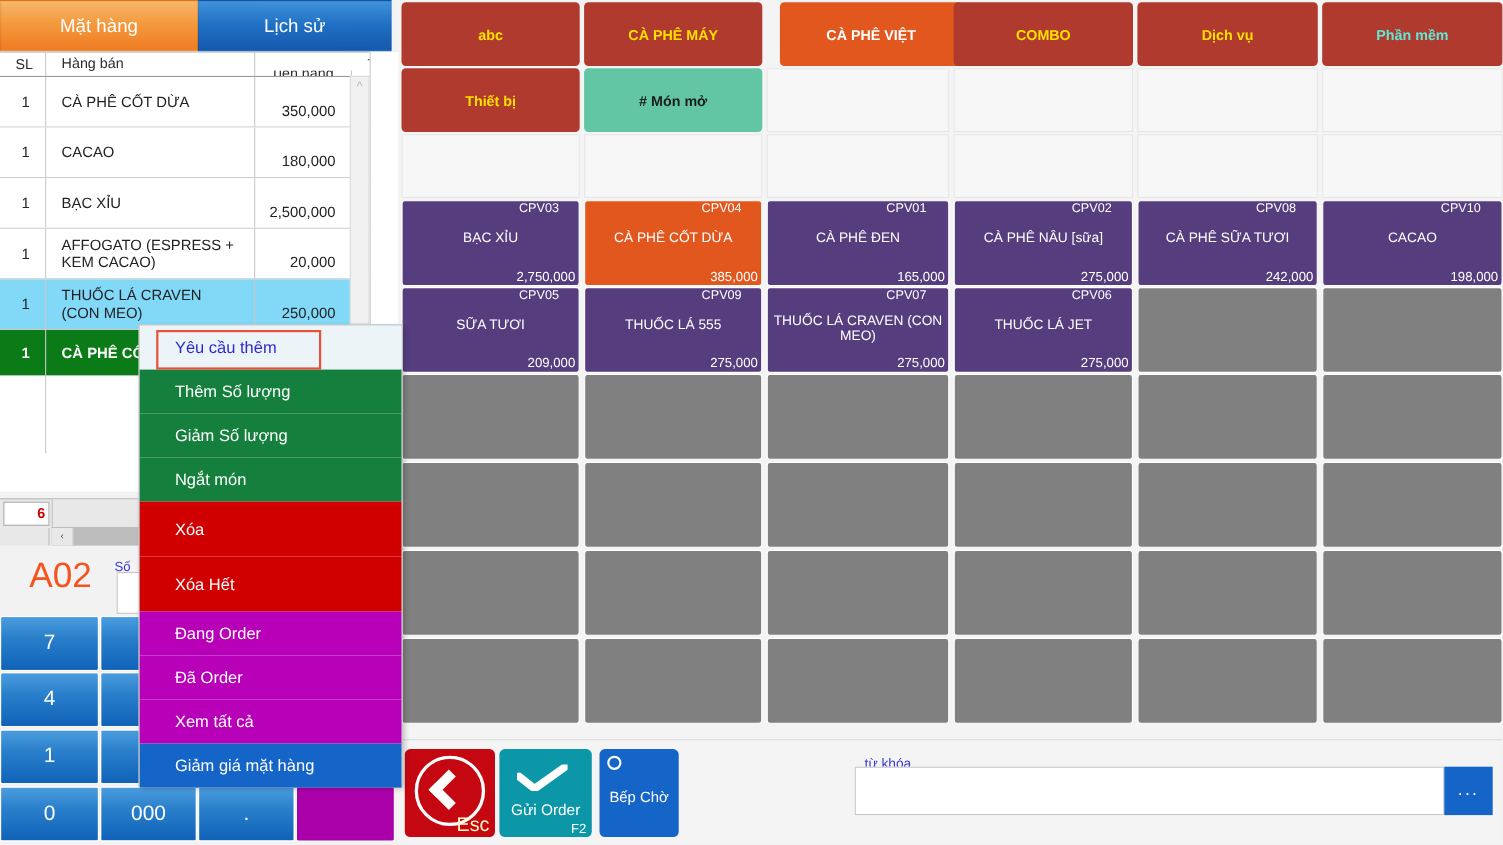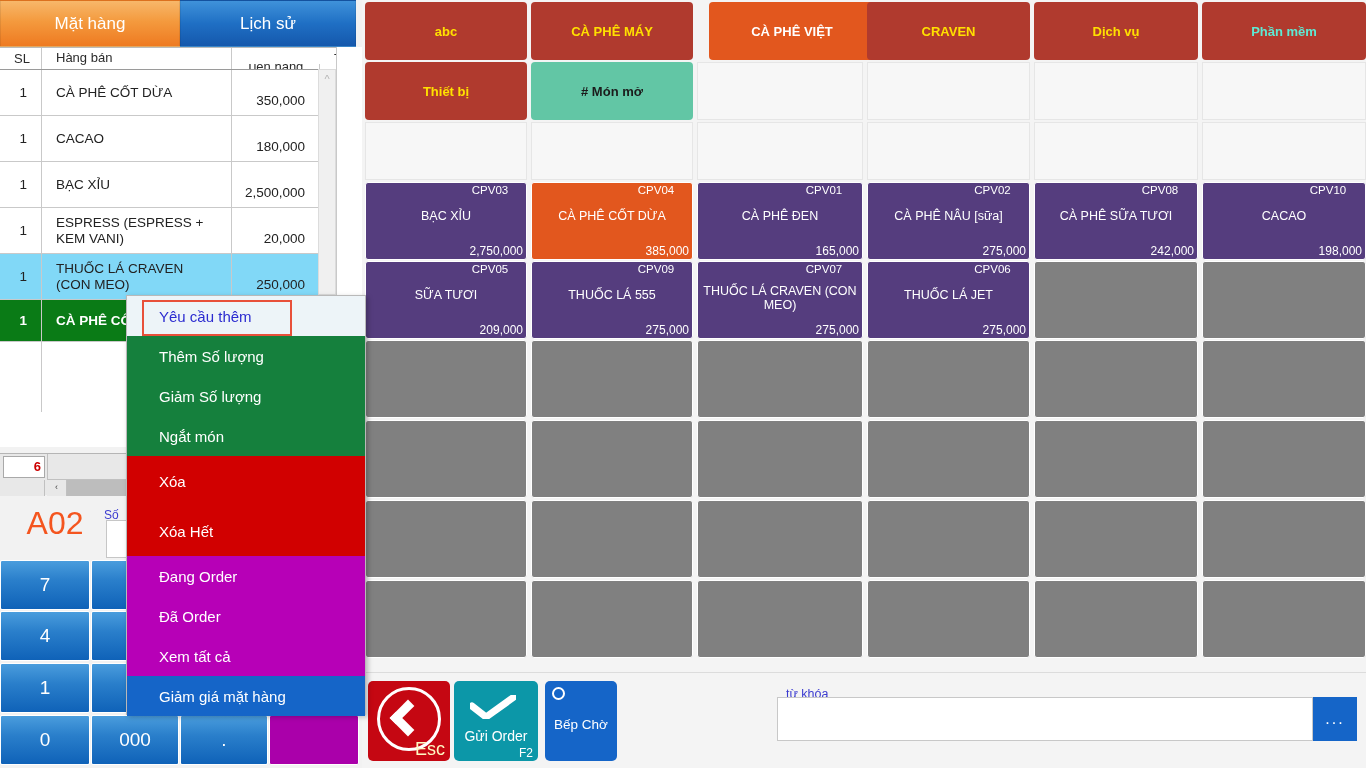--- a/index.html
+++ b/index.html
@@ -194,21 +194,21 @@
         <div class="oc c-tot"></div>
       </div>
       <div class="otr body">
         <div class="oc c-sl">1</div>
         <div class="oc c-name">BẠC XỈU</div>
         <div class="oc c-amt">2,500,000</div>
         <div class="oc c-tot"></div>
       </div>
       <div class="otr body">
         <div class="oc c-sl">1</div>
-        <div class="oc c-name">ESPRESS (ESPRESS + KEM VANI)</div>
+        <div class="oc c-name">AFFOGATO (ESPRESS + KEM CACAO)</div>
         <div class="oc c-amt">20,000</div>
         <div class="oc c-tot"></div>
       </div>
       <div class="otr body sel">
         <div class="oc c-sl">1</div>
         <div class="oc c-name"> THUỐC LÁ CRAVEN  (CON MEO)</div>
         <div class="oc c-amt">250,000</div>
         <div class="oc c-tot"></div>
       </div>
       <div class="otr body green" style="height:42px;">
@@ -272,21 +272,21 @@
       <div class="cat" style="left:0px;   top:2px;  width:162px; background:#b03a2e; color:#ffe000;">
           <span>abc</span>
         </div>
       <div class="cat" style="left:166px; top:2px;  width:162px; background:#b03a2e; color:#ffe000;">
           <span>CÀ PHÊ MÁY</span>
         </div>
       <div class="cat" style="left:344px; top:2px;  width:166px; background:#e2571e; color:#ffffff;">
           <span>CÀ PHÊ VIỆT</span>
         </div>
       <div class="cat" style="left:502px; top:2px;  width:163px; background:#b03a2e; color:#ffe000;">
-          <span>CRAVEN</span>
+          <span>COMBO</span>
         </div>
       <div class="cat" style="left:669px; top:2px;  width:164px; background:#b03a2e; color:#ffe000;">
           <span>Dịch vụ</span>
         </div>
       <div class="cat" style="left:837px; top:2px;  width:164px; background:#b03a2e; color:#5eead4;">
           <span>Phần mềm</span>
         </div>
 
       <div class="cat" style="left:0px;   top:62px; width:162px; background:#b03a2e; color:#ffe000;">
           <span>Thiết bị</span>

